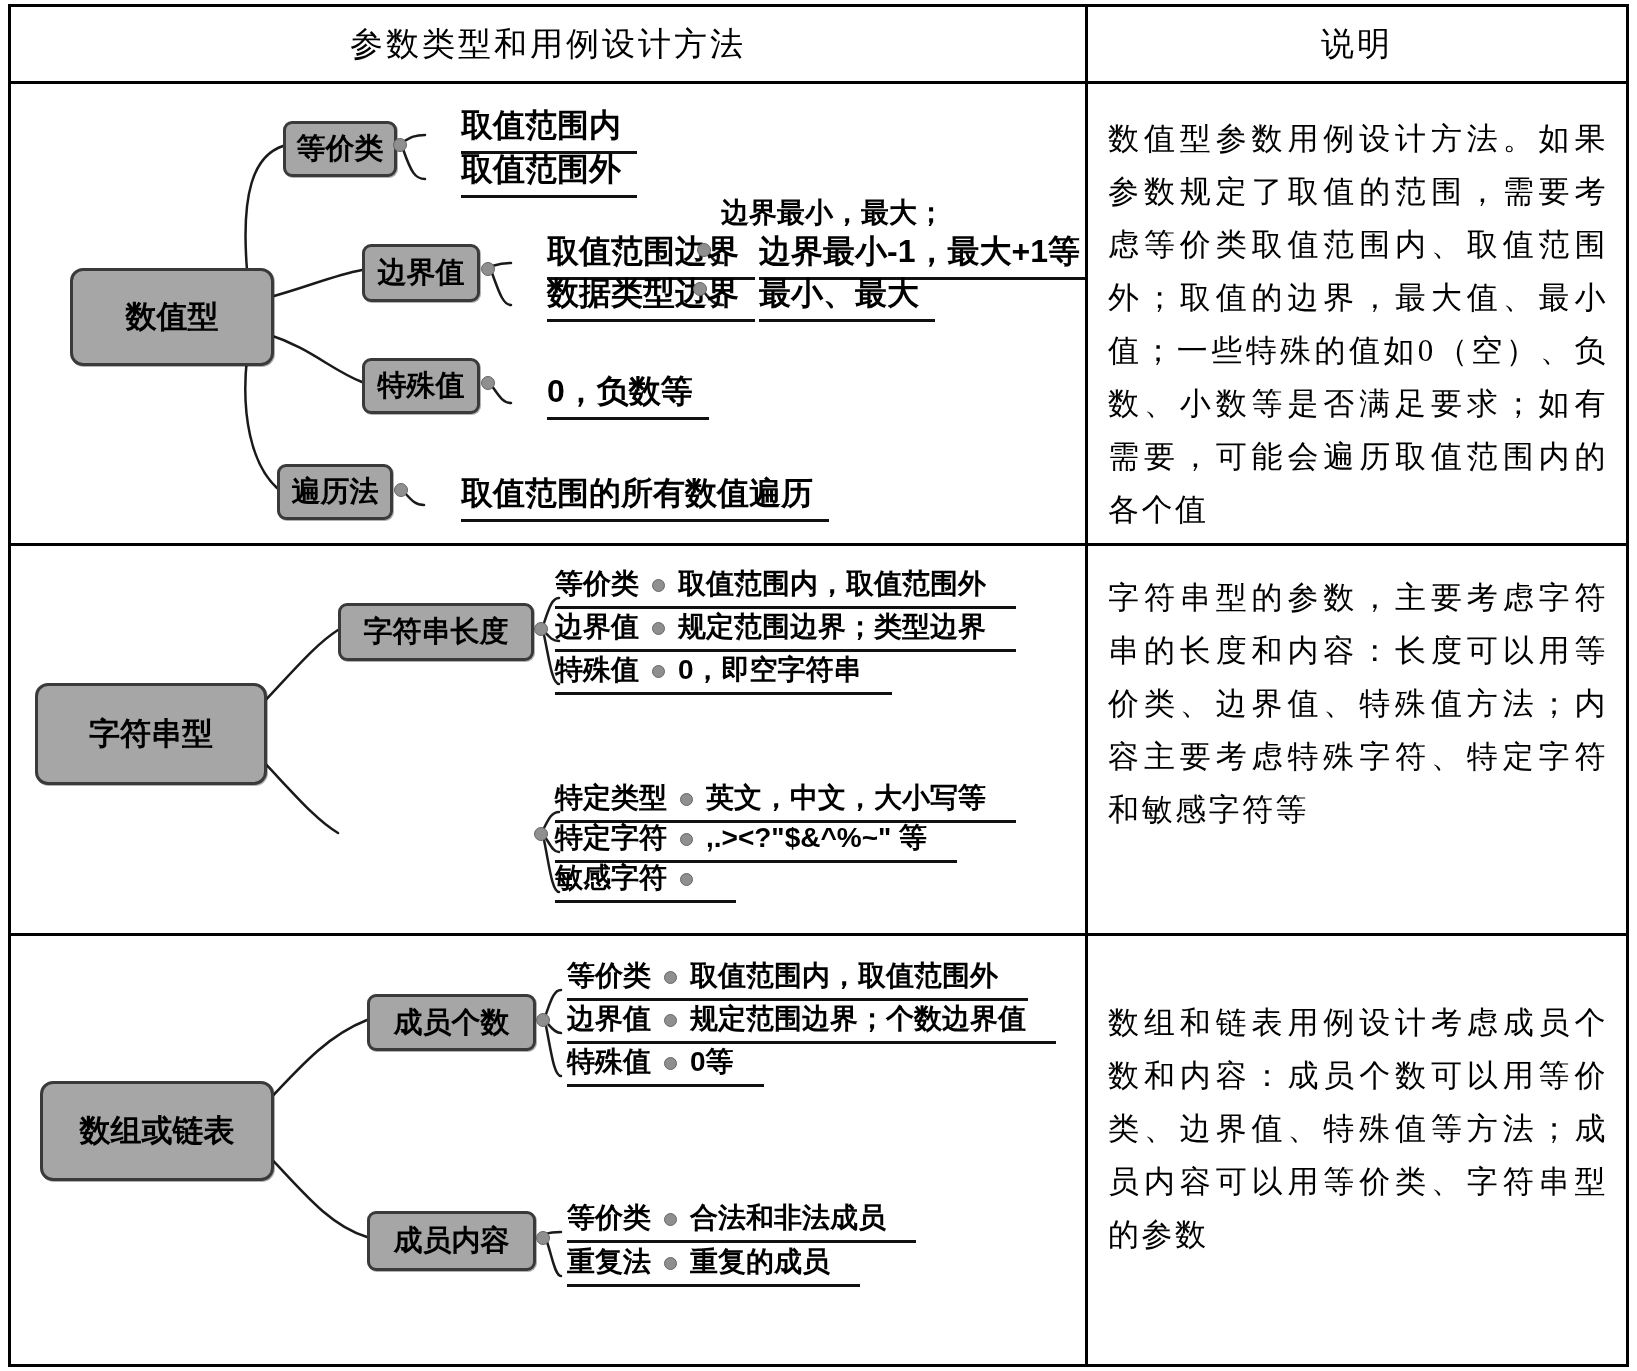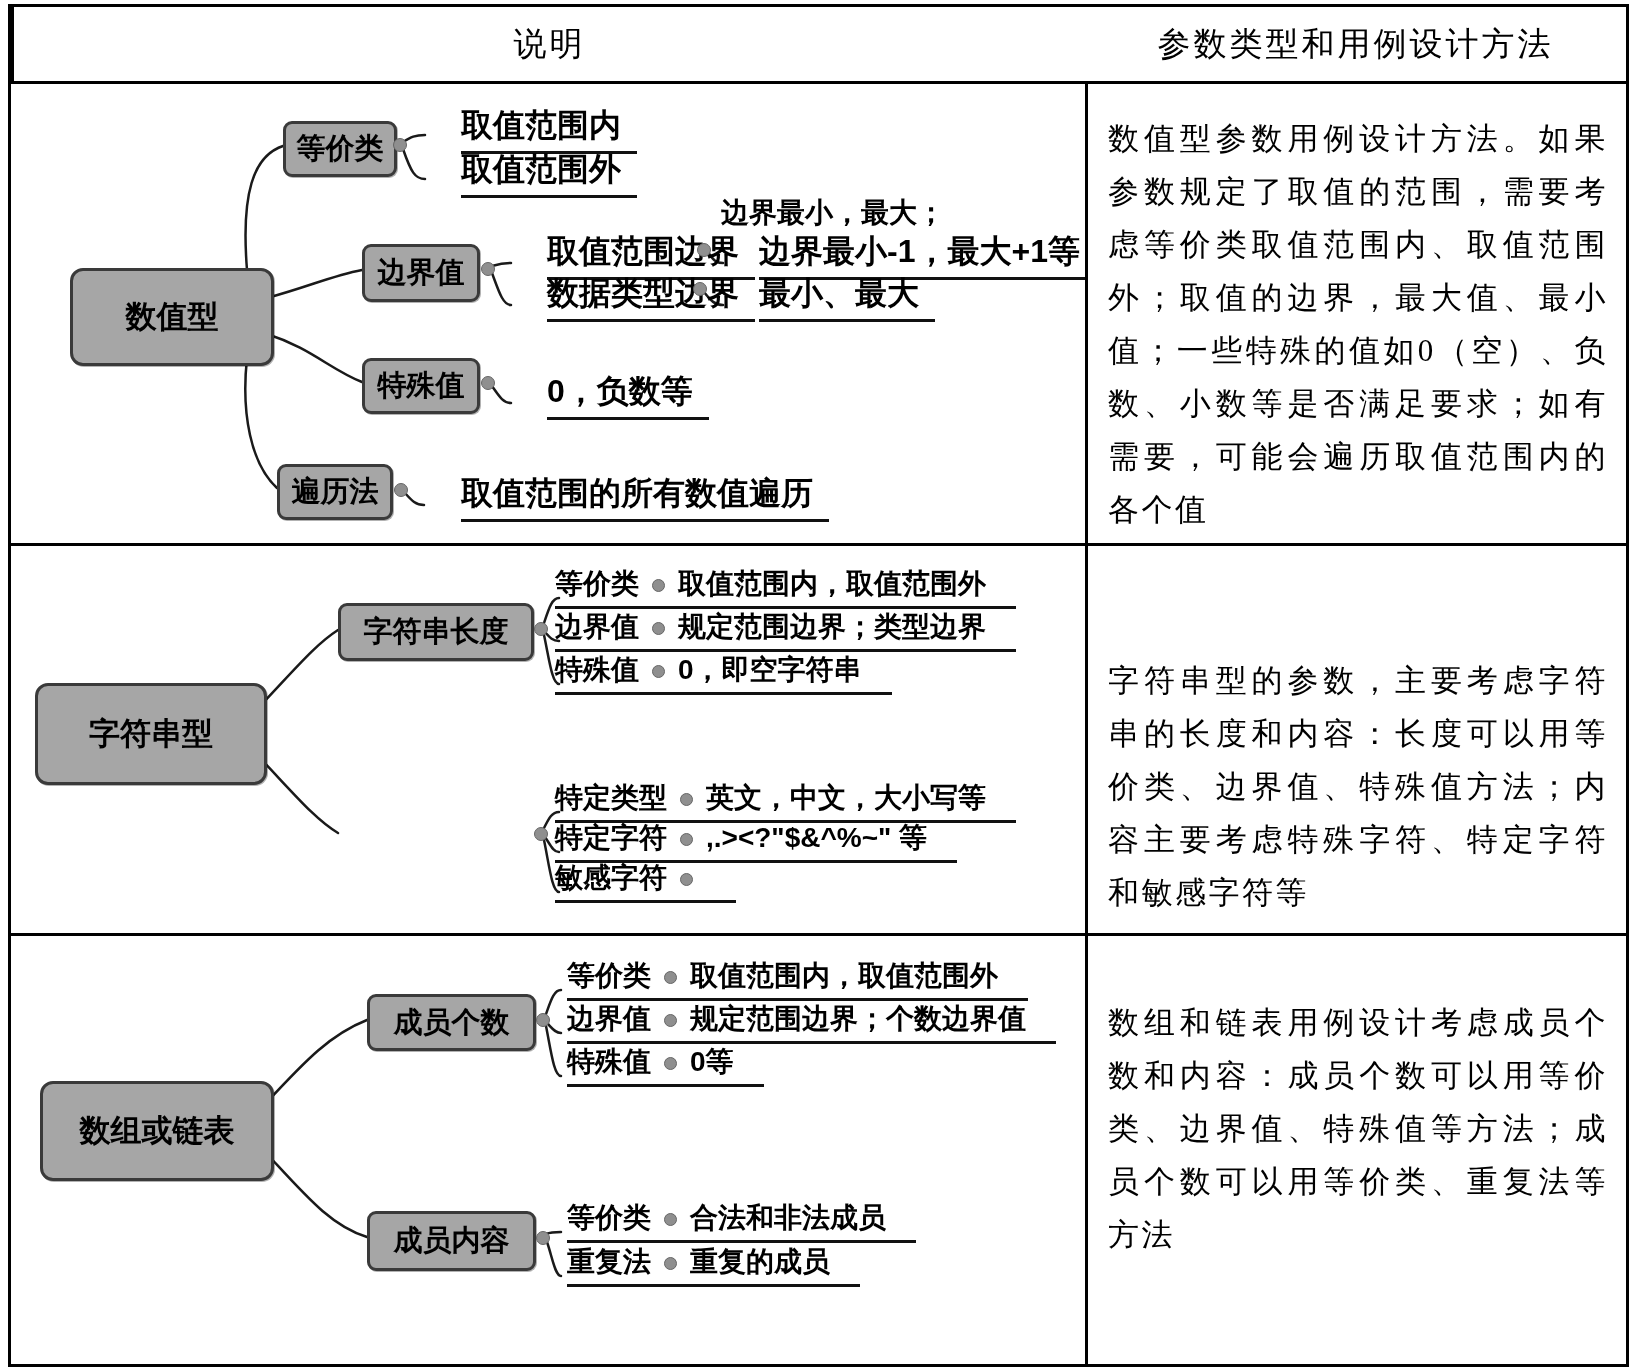--- a/index.html
+++ b/index.html
@@ -9,21 +9,21 @@
     display:grid;grid-template-columns:1074px 1fr;grid-template-rows:74px 462px 390px auto;
     font-family:"Liberation Sans",sans-serif;color:#000;
   }
   .cell{box-sizing:border-box;overflow:hidden;position:relative;}
   .col-r{border-left:3px solid #000;}
   .row-b{border-top:3px solid #000;}
   .hcell{display:flex;align-items:center;justify-content:center;
     font-family:"Liberation Serif",serif;font-size:33px;letter-spacing:3px;}
   .note{font-family:"Liberation Serif",serif;font-size:31px;line-height:53px;
     letter-spacing:2.5px;text-align:justify;padding:20px 18px 0 20px;margin:0;}
-  .pt0{padding-top:28px;} .pt1{padding-top:88px;margin-top:20px;} .pt2{padding-top:60px;}
+  .pt0{padding-top:28px;} .pt1{padding-top:25px;} .pt2{padding-top:60px;}
   .curves{position:absolute;left:0;top:0;}
   .curves path{fill:none;stroke:#1a1a1a;stroke-width:2.5;stroke-linecap:round;}
   .box{position:absolute;background:#a6a6a6;border:3px solid #3a3a3a;border-radius:9px;
     display:flex;align-items:center;justify-content:center;font-weight:bold;
     box-shadow:1px 1px 0 rgba(0,0,0,.3);white-space:nowrap;}
   .root{font-size:31px;border-radius:13px;}
   .branch{font-size:29px;}
   .dot{position:absolute;width:14px;height:14px;border-radius:50%;background:#8f8f8f;
     border:1px solid #666;box-sizing:border-box;}
   .leaf{position:absolute;font-weight:bold;font-size:32px;white-space:nowrap;
@@ -33,25 +33,25 @@
     font-weight:bold;font-size:28px;white-space:nowrap;
     border-bottom:3px solid #111;padding:0 30px 3px 0;}
   .idot{width:13px;height:13px;border-radius:50%;background:#8f8f8f;border:1px solid #666;
     box-sizing:border-box;flex:none;margin-top:3px;}
 </style>
 </head>
 <body>
 
 <div class="page">
 
+  <div class="cell hcell">
+    <span>参数类型和用例设计方法</span>
+  </div>
   <div class="cell hcell col-r">
     <span>说明</span>
-  </div>
-  <div class="cell hcell">
-    <span>参数类型和用例设计方法</span>
   </div>
 
   <div class="cell row-b">
     <svg class="curves" width="1074" height="462" viewBox="0 0 1074 462">
       <path d="M 236 186 C 230 110 242 72 272 62"></path>
       <path d="M 256 214 C 300 202 320 192 351 186"></path>
       <path d="M 256 250 C 300 264 320 286 351 298"></path>
       <path d="M 236 274 C 230 330 240 380 266 404"></path>
       <path d="M 392 58 C 400 53 404 51 414 51"></path>
       <path d="M 392 65 C 400 88 404 95 414 95"></path>
@@ -212,16 +212,16 @@
       <span>合法和非法成员</span>
     </div>
     <div class="lrow" style="left:556px;top:307px;text-align:right;">
       <span>重复法</span>
       <span class="idot"></span>
       <span>重复的成员</span>
     </div>
   </div>
 
   <div class="cell row-b col-r">
-    <p class="note pt2">数组和链表用例设计考虑成员个数和内容：成员个数可以用等价类、边界值、特殊值等方法；成员个数可以用等价类、重复法等方法</p>
+    <p class="note pt2">数组和链表用例设计考虑成员个数和内容：成员个数可以用等价类、边界值、特殊值等方法；成员内容可以用等价类、字符串型的参数</p>
   </div>
 
 </div>
 
 </body></html>

